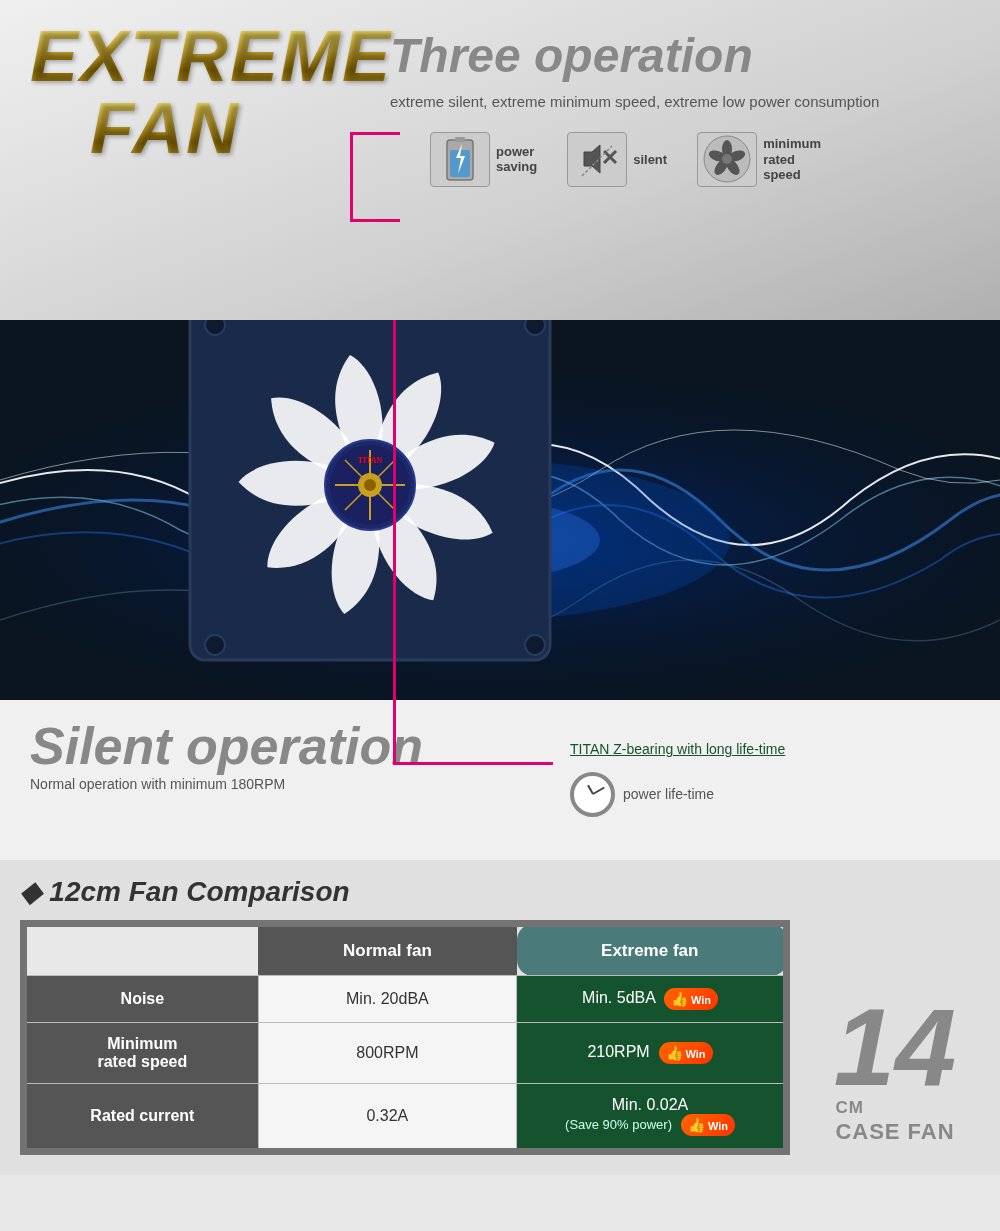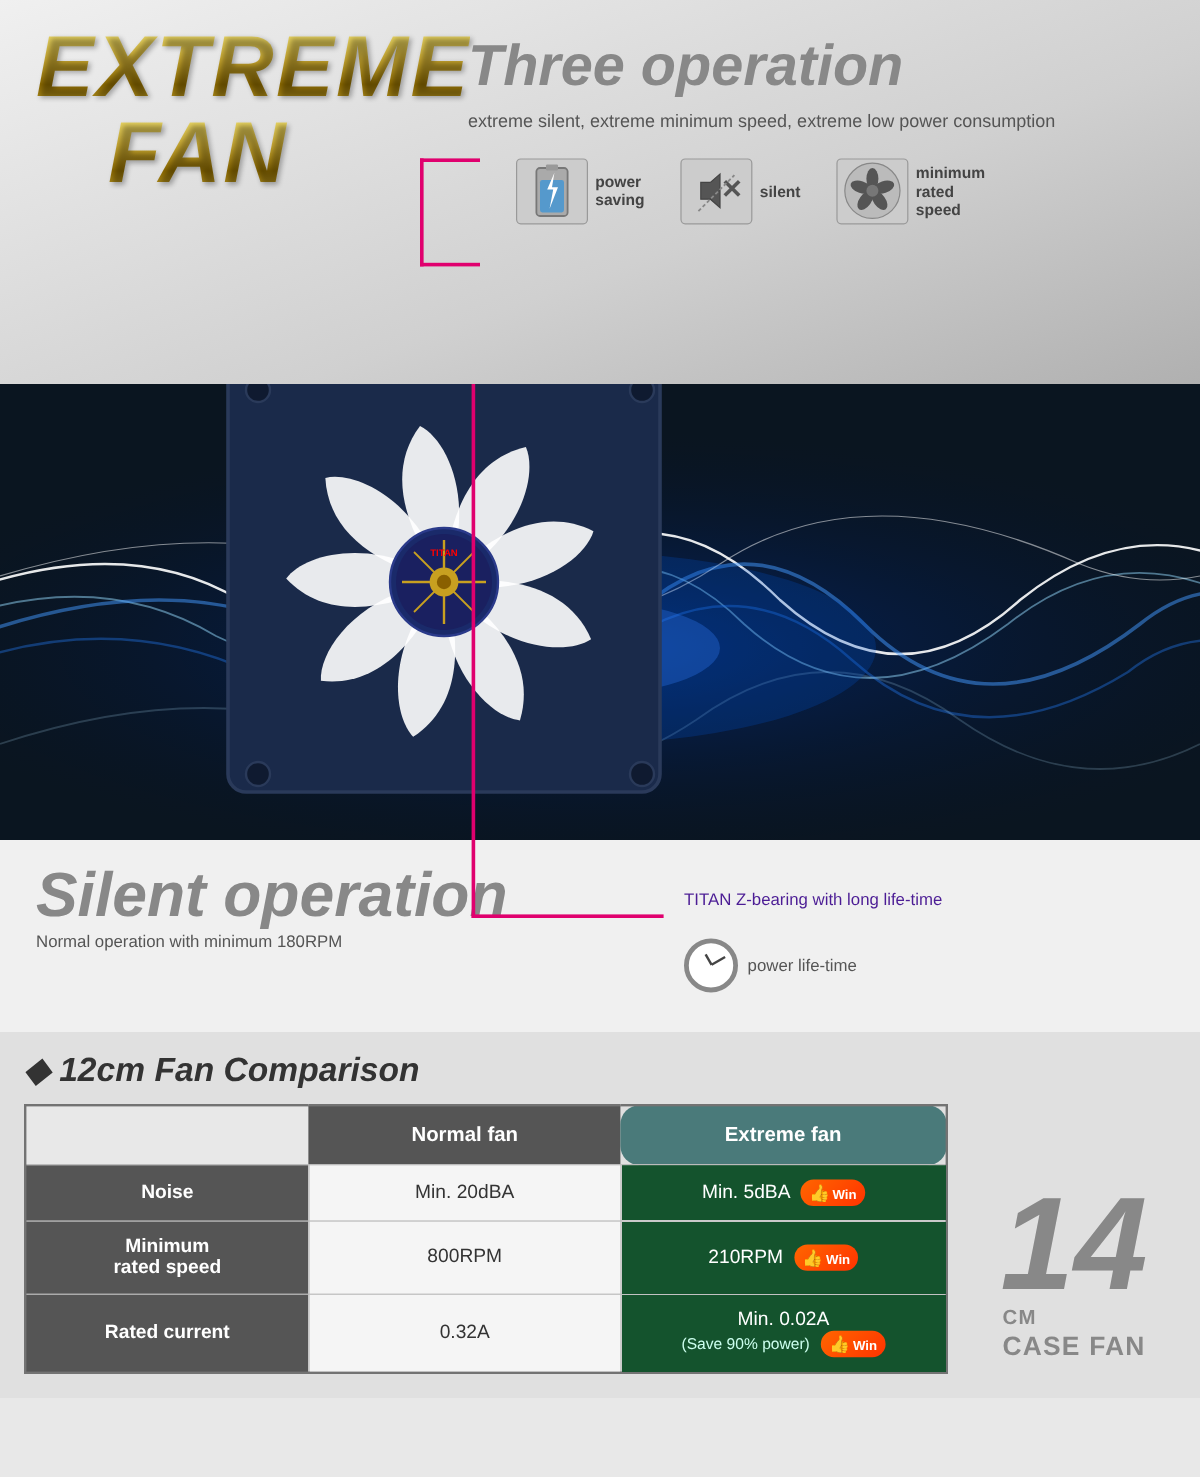--- a/index.html
+++ b/index.html
@@ -98,20 +98,21 @@
       max-width: 70px;
     }
 
     
     .fan-hero {
       width: 1000px;
       height: 380px;
       background: linear-gradient(180deg, #1a2a4a 0%, #0d1829 40%, #1a2010 70%, #2a1808 100%);
       position: relative;
       overflow: hidden;
+      font-family: Liberation Serif, serif;
     }
 
     .fan-hero-bg {
       position: absolute;
       top: 0; left: 0; right: 0; bottom: 0;
       background: 
         radial-gradient(ellipse 800px 200px at 50% 55%, rgba(0, 120, 255, 0.3) 0%, transparent 70%),
         radial-gradient(ellipse 600px 150px at 30% 60%, rgba(0, 80, 200, 0.4) 0%, transparent 60%);
     }
 
@@ -161,23 +162,24 @@
     }
 
     .silent-right {
       flex: 1;
       padding-left: 40px;
       padding-top: 20px;
     }
 
     .zbearing-text {
       font-size: 14px;
-      color: #4c1d95;
+      color: #14532d;
       line-height: 1.4;
-      margin-bottom: 22px;
+      margin-bottom: 12px;
+      text-decoration: underline;
     }
 
     .lifetime-row {
       display: flex;
       align-items: center;
       gap: 8px;
     }
 
     .clock-icon {
       width: 45px;
@@ -240,21 +242,21 @@
 
     .comparison-wrapper {
       display: flex;
       align-items: flex-end;
       gap: 20px;
     }
 
     .comparison-table {
       flex: 1;
       border-collapse: collapse;
-      border: 2px solid #737373;
+      border: 7px solid #737373;
     }
 
     .comparison-table th {
       padding: 14px 20px;
       text-align: center;
       font-size: 17px;
       font-weight: bold;
       color: white;
     }
 

